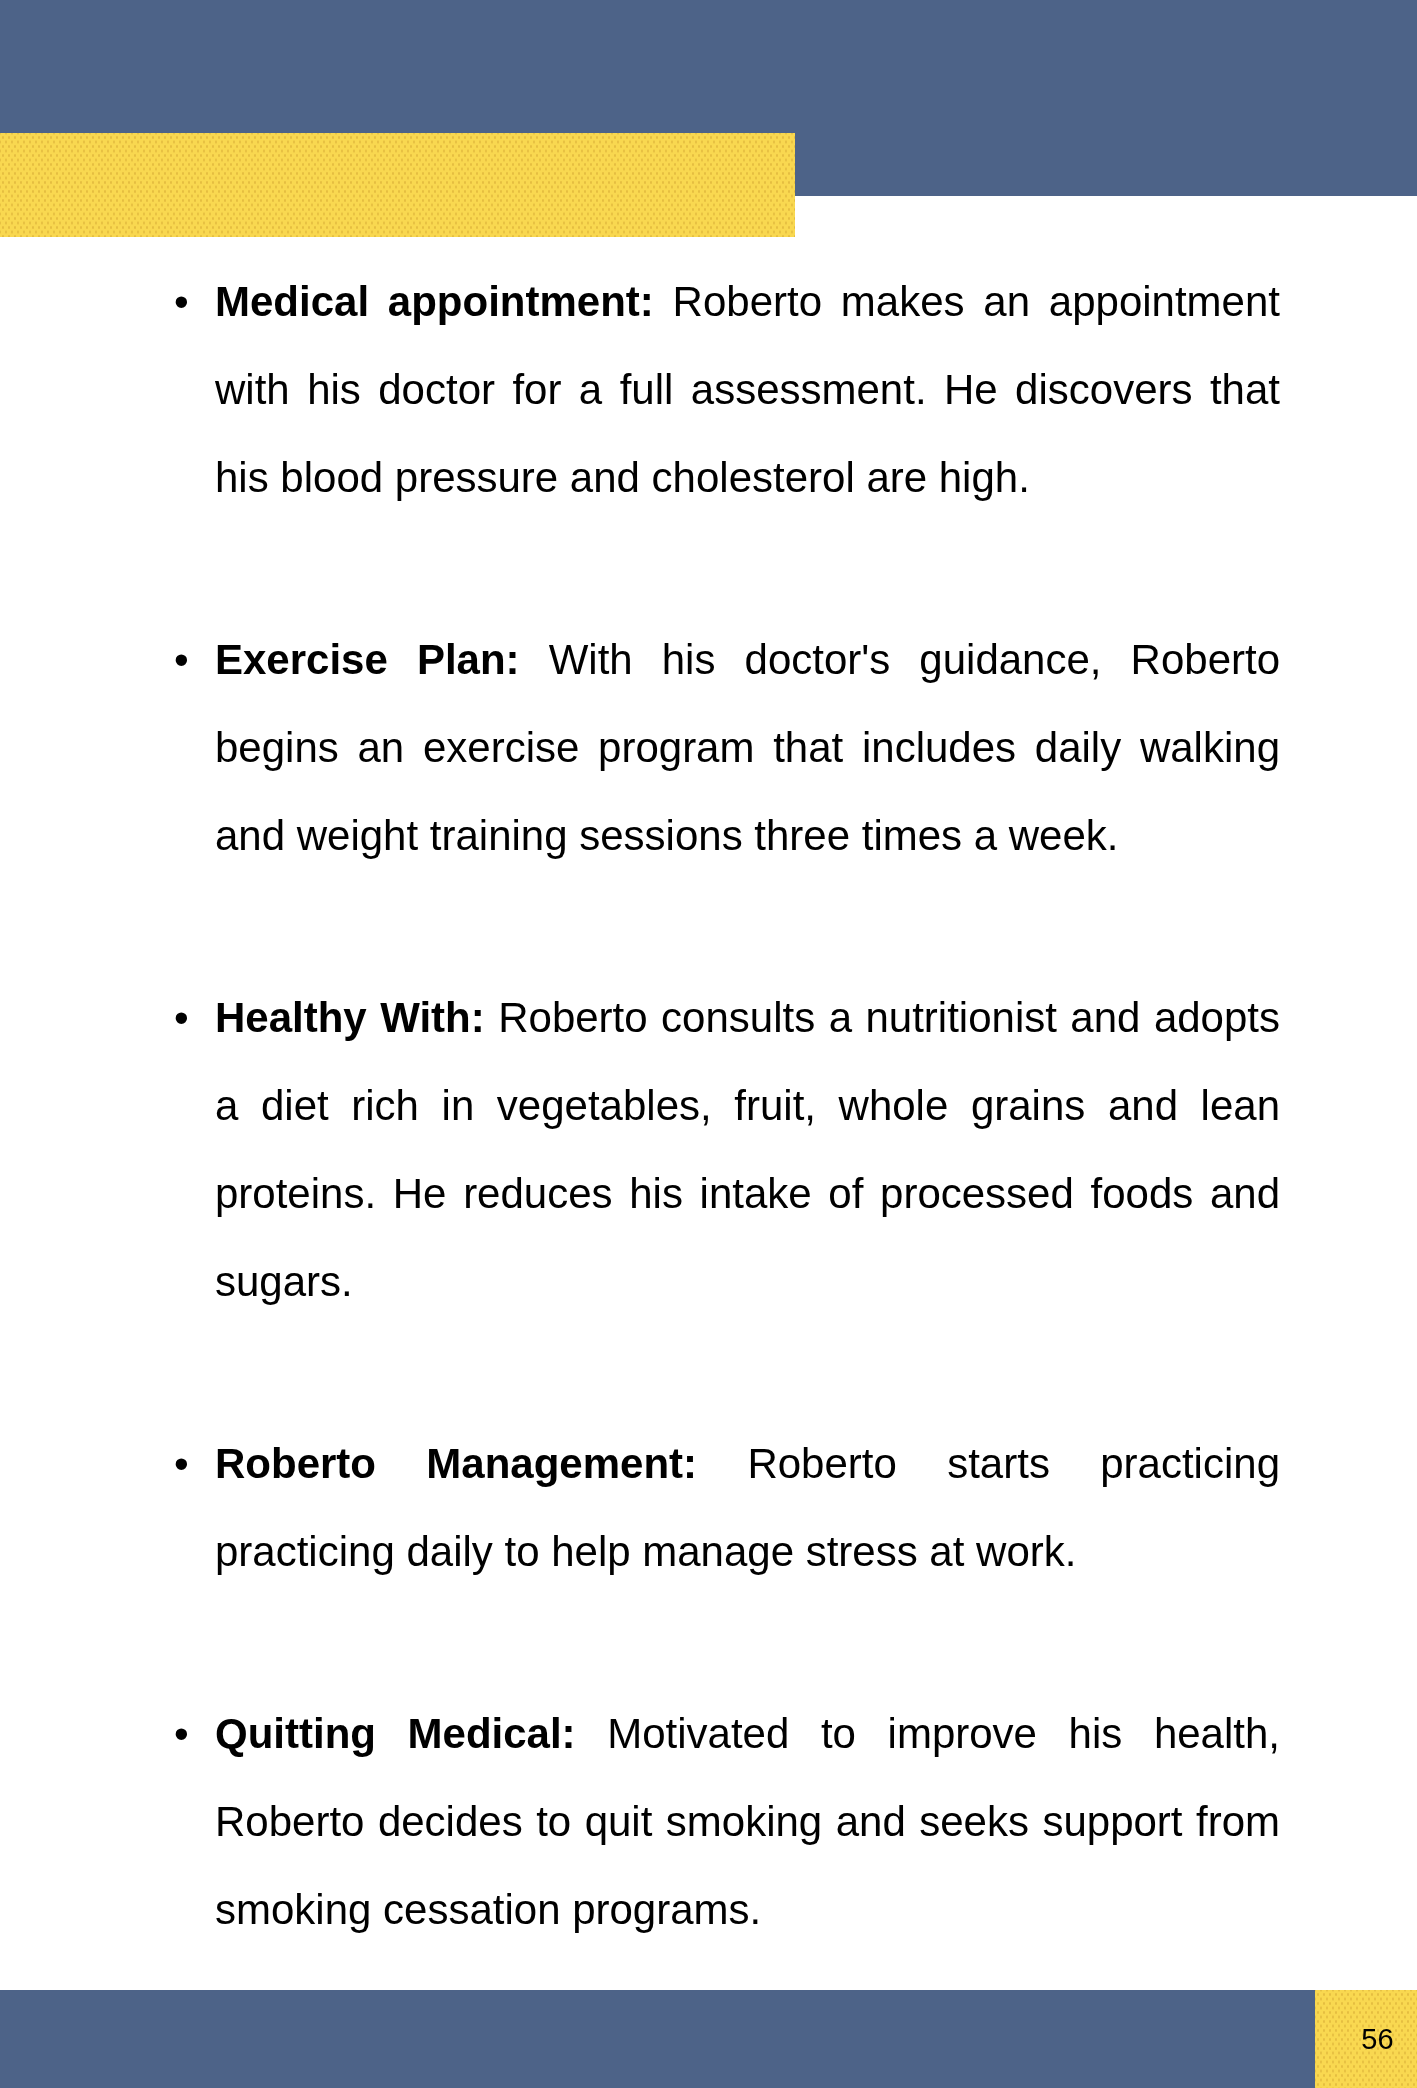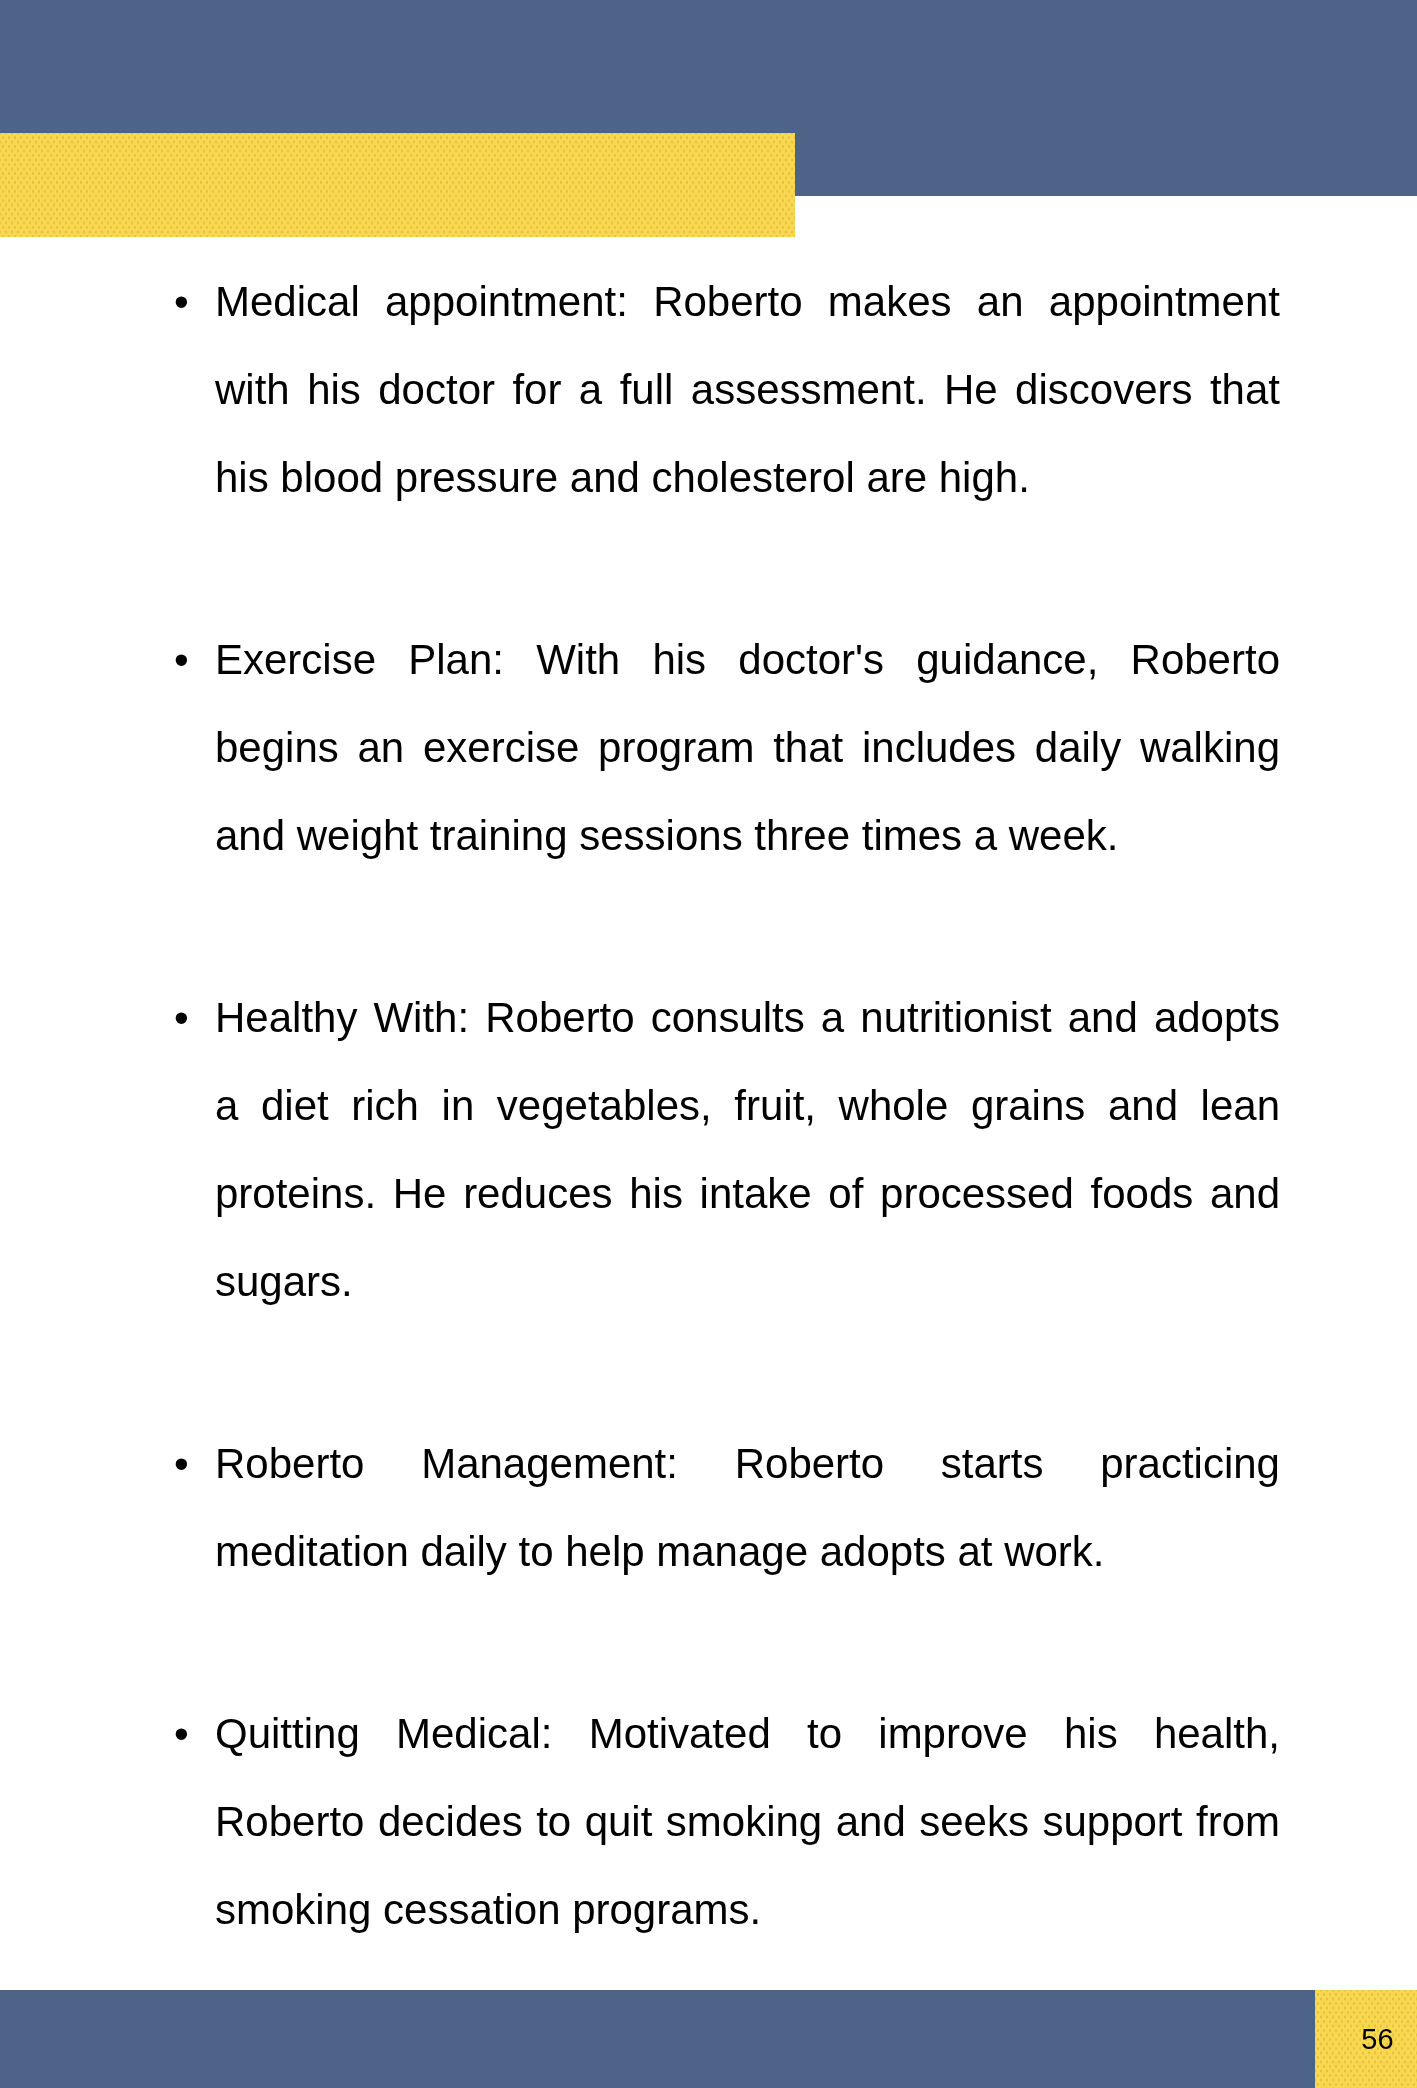--- a/index.html
+++ b/index.html
@@ -48,21 +48,21 @@
     color: #000000;
     text-align: justify;
   }
   .content li:last-child { margin-bottom: 0; }
   .content li .bullet-glyph {
     position: absolute;
     left: -41px; top: 0;
     font-size: 42px;
     line-height: 88px;
   }
-  .item-title { font-weight: normal; }
+  .item-title { font-weight: bold; }
   
   .footer-band {
     position: absolute;
     left: 0; top: 1990px;
     width: 1417px; height: 98px;
     background: #4d6388;
   }
   .page-badge {
     position: absolute;
     left: 1315px; top: 1990px;
@@ -92,21 +92,21 @@
     <li>
       <span class="bullet-glyph">•</span>
       <span class="item-title">Exercise Plan:</span><span class="item-body"> With his doctor's guidance, Roberto begins an exercise program that includes daily walking and weight training sessions three times a week.</span>
     </li>
     <li>
       <span class="bullet-glyph">•</span>
       <span class="item-title">Healthy With:</span><span class="item-body"> Roberto consults a nutritionist and adopts a diet rich in vegetables, fruit, whole grains and lean proteins. He reduces his intake of processed foods and sugars.</span>
     </li>
     <li>
       <span class="bullet-glyph">•</span>
-      <span class="item-title">Roberto Management:</span><span class="item-body"> Roberto starts practicing meditation daily to help manage adopts at work.</span>
+      <span class="item-title">Roberto Management:</span><span class="item-body"> Roberto starts practicing practicing daily to help manage stress at work.</span>
     </li>
     <li>
       <span class="bullet-glyph">•</span>
       <span class="item-title">Quitting Medical:</span><span class="item-body"> Motivated to improve his health, Roberto decides to quit smoking and seeks support from smoking cessation programs.</span>
     </li>
   </ul>
 
   <div class="footer-band"></div>
   <div class="page-badge accent-dots">
     <span class="page-number">56</span>

